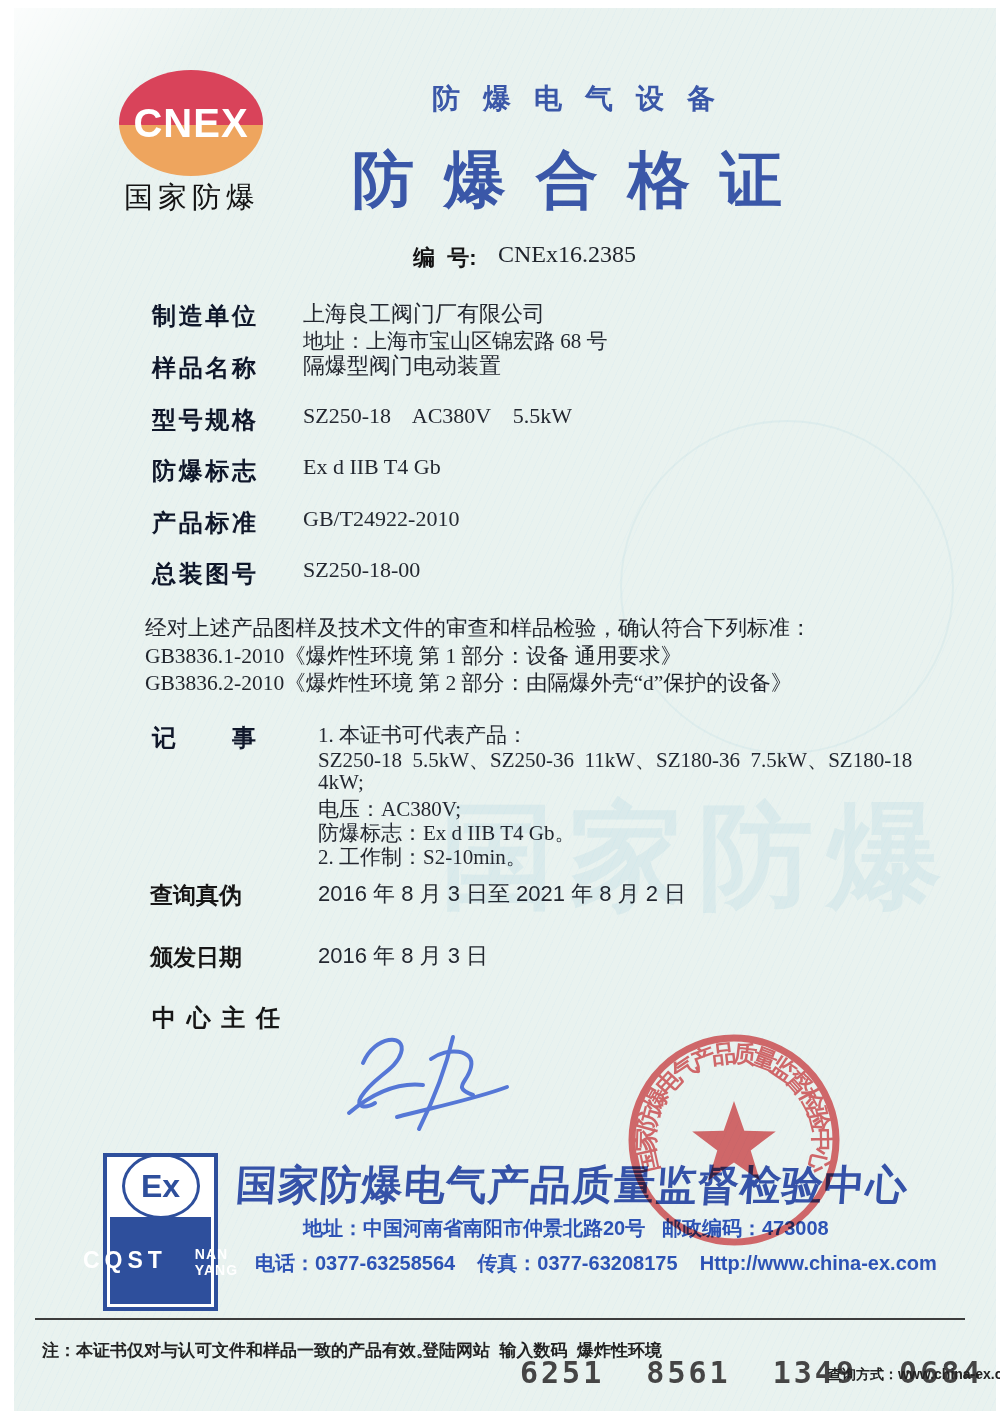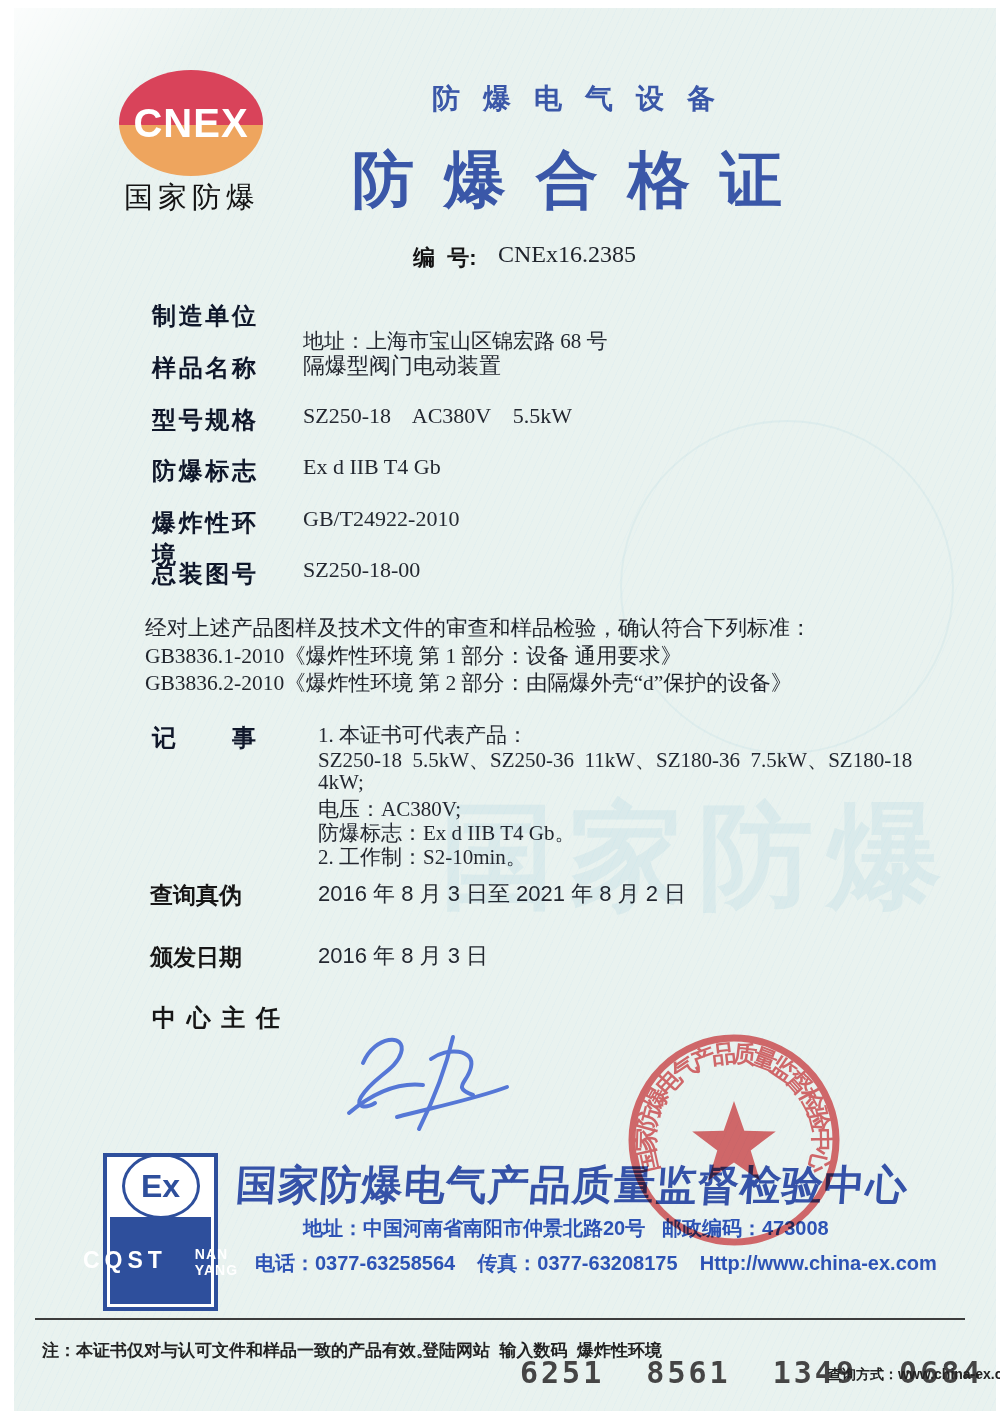--- a/index.html
+++ b/index.html
@@ -74,32 +74,33 @@
   <div class="abs logo-ellipse">
     <span class="logo-text">CNEX</span>
   </div>
   <div class="abs logo-caption">国家防爆</div>
   <div class="abs title">防爆合格证</div>
   <div class="abs supertitle">防爆电气设备</div>
   <div class="abs certno-label">编  号:</div>
   <div class="abs certno-value">CNEx16.2385</div>
 
   <div class="abs lbl" style="top:300px">制造单位</div>
+  <div class="abs val" style="top:299px">上海良工阀门厂有限公司</div>
   <div class="abs val" style="top:327px;font-size:21px">地址：上海市宝山区锦宏路 68 号</div>
 
   <div class="abs lbl" style="top:352px">样品名称</div>
   <div class="abs val" style="top:351px">隔爆型阀门电动装置</div>
 
   <div class="abs lbl" style="top:404px">型号规格</div>
   <div class="abs val" style="top:403px">SZ250-18    AC380V    5.5kW</div>
 
   <div class="abs lbl" style="top:455px">防爆标志</div>
   <div class="abs val" style="top:454px">Ex d IIB T4 Gb</div>
 
-  <div class="abs lbl" style="top:507px">爆炸性环境</div>
+  <div class="abs lbl" style="top:507px">产品标准</div>
   <div class="abs val" style="top:506px">GB/T24922-2010</div>
 
   <div class="abs lbl" style="top:558px">总装图号</div>
   <div class="abs val" style="top:557px">SZ250-18-00</div>
 
   <div class="abs stmt" style="top:613px">经对上述产品图样及技术文件的审查和样品检验，确认符合下列标准：</div>
   <div class="abs stmt" style="top:641px">GB3836.1-2010《爆炸性环境 第 1 部分：设备 通用要求》</div>
   <div class="abs stmt" style="top:668px">GB3836.2-2010《爆炸性环境 第 2 部分：由隔爆外壳“d”保护的设备》</div>
 
   <div class="abs lbl" style="top:722px">记事</div>

